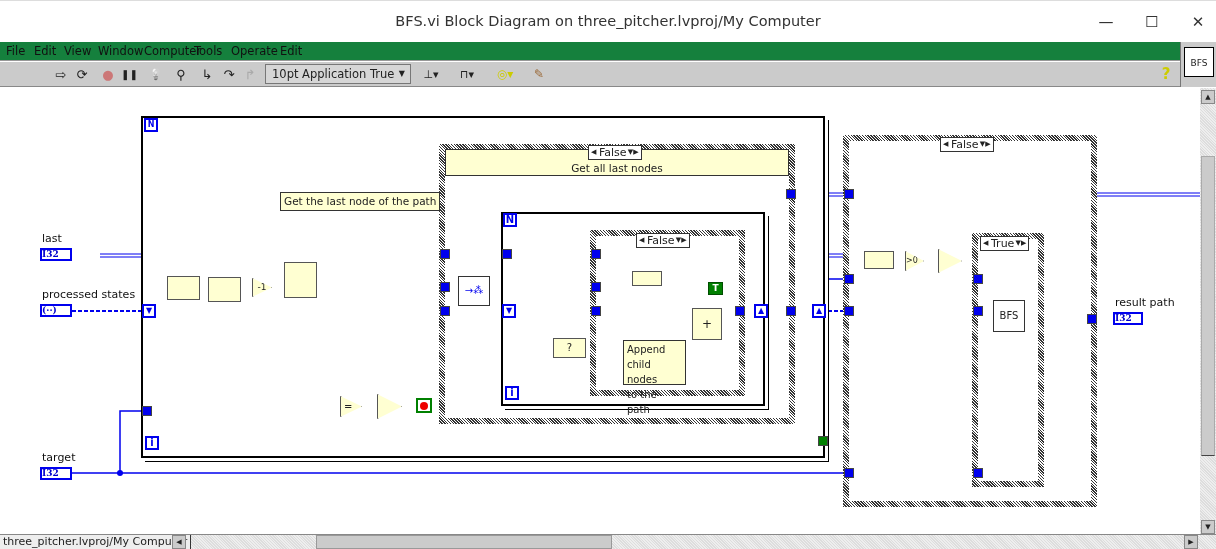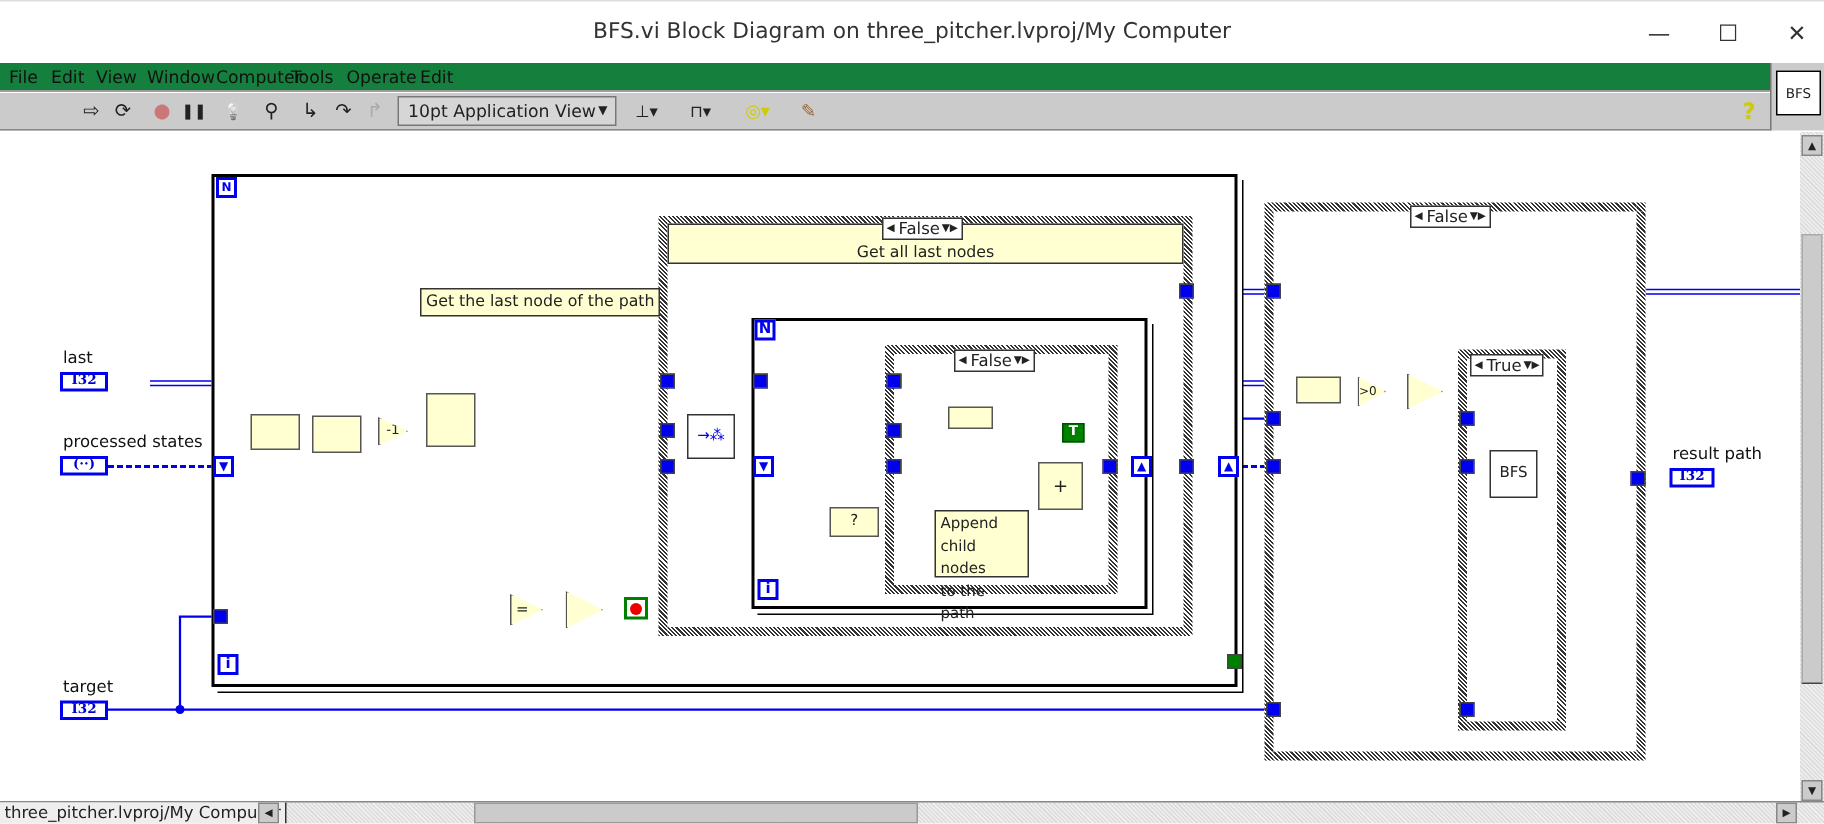--- a/index.html
+++ b/index.html
@@ -16,21 +16,21 @@
 #iconpane{position:absolute;left:1180px;top:42px;width:36px;height:45px;background:#cbcbcb;border-left:1px solid #777}
 #vi-icon{position:absolute;left:3px;top:5px;width:30px;height:30px;border:1px solid #000;background:#fff;font-size:9px;text-align:center;line-height:30px}
 #canvas{position:absolute;left:0;top:88px;width:1200px;height:446px;background:#fff;overflow:hidden}
 #vscroll{position:absolute;left:1200px;top:88px;width:16px;height:446px;background:#e4e4e4;background-image:repeating-linear-gradient(45deg,#ddd 0 1px,#eee 1px 2px)}
 #vthumb{position:absolute;left:1px;top:68px;width:14px;height:300px;background:#cbcbcb;border:1px solid #aaa;border-bottom:1px solid #444}
 .sarrow{position:absolute;width:14px;height:14px;background:#cbcbcb;border:1px solid #888;font-size:7px;text-align:center;line-height:12px;left:1px}
 #statusbar{position:absolute;left:0;top:534px;width:1216px;height:15px;background:#e4e4e4;border-top:1px solid #888;background-image:repeating-linear-gradient(45deg,#ddd 0 1px,#eee 1px 2px)}
 #proj{position:absolute;left:0;top:0;height:14px;background:#eee;font-size:11px;line-height:14px;padding:0 3px;border-right:1px solid #333}
 #hthumb{position:absolute;left:146px;top:0;width:296px;height:14px;background:#cbcbcb;border:1px solid #999}
 .lbl{position:absolute;font-size:11px;color:#111;white-space:nowrap}
-.term{position:absolute;height:13px;border:2px solid #0000ee;background:#fff;font-size:9px;font-weight:bold;color:#0000cc;line-height:9px;text-align:center;font-family:"DejaVu Serif",serif}
+.term{position:absolute;height:13px;border:2px solid #0000ee;background:#fff;font-size:9px;font-weight:bold;color:#0000cc;line-height:9px;font-family:"DejaVu Serif",serif}
 .note{position:absolute;background:#ffffd2;border:1px solid #333;font-size:10.5px;color:#222;padding:1px 3px;line-height:15px}
 .node{position:absolute;background:#ffffd2;border:1px solid #555}
 .white{position:absolute;background:#fff;border:1px solid #333;font-size:9px;text-align:center}
 .selector{position:absolute;height:15px;background:#fff;border:1px solid #333;font-size:11px;line-height:13px;padding:0 14px 0 10px;white-space:nowrap}
 .frame{position:absolute;border:6px solid #777;border-image:repeating-linear-gradient(45deg,#333 0 1px,#fff 1px 2px) 6;background:#fff}
 .loop{position:absolute;border:2px solid #000;background:#fff}
 .tun{position:absolute;width:10px;height:10px;background:#0000ee;border:1px solid #444}
 .idx{position:absolute;width:14px;height:14px;border:2px solid #0000ee;background:#fff;color:#0000ee;font-size:10px;font-weight:bold;text-align:center;line-height:10px}
 </style>
 </head>
@@ -57,21 +57,21 @@
 <div id="toolbar">
   <span class="tb" style="left:53px;width:16px">⇨</span>
   <span class="tb" style="left:74px;width:16px">⟳</span>
   <span class="tb" style="left:100px;width:16px;color:#c77">●</span>
   <span class="tb" style="left:121px;width:16px;font-size:10px;font-weight:bold">❚❚</span>
   <span class="tb" style="left:148px;width:16px;font-size:11px;filter:grayscale(1)">💡</span>
   <span class="tb" style="left:173px;width:16px">⚲</span>
   <span class="tb" style="left:199px;width:16px">↳</span>
   <span class="tb" style="left:221px;width:16px">↷</span>
   <span class="tb" style="left:242px;width:16px;color:#aaa">↱</span>
-  <div id="fontsel"><span>10pt Application View</span><span class="dd">▼</span></div>
+  <div id="fontsel"><span>10pt Application True</span><span class="dd">▼</span></div>
   <span class="tb" style="left:418px;width:26px;font-size:11px">⊥▾</span>
   <span class="tb" style="left:454px;width:26px;font-size:11px">⊓▾</span>
   <span class="tb" style="left:492px;width:26px;font-size:12px;color:#cc0">◎▾</span>
   <span class="tb" style="left:528px;width:22px;font-size:12px;color:#963">✎</span>
   <span class="tb" style="left:1158px;width:16px;color:#cc0;font-weight:bold;font-size:15px">?</span>
 </div>
 
 <div id="iconpane">
   <div id="vi-icon">BFS</div>
 </div>

